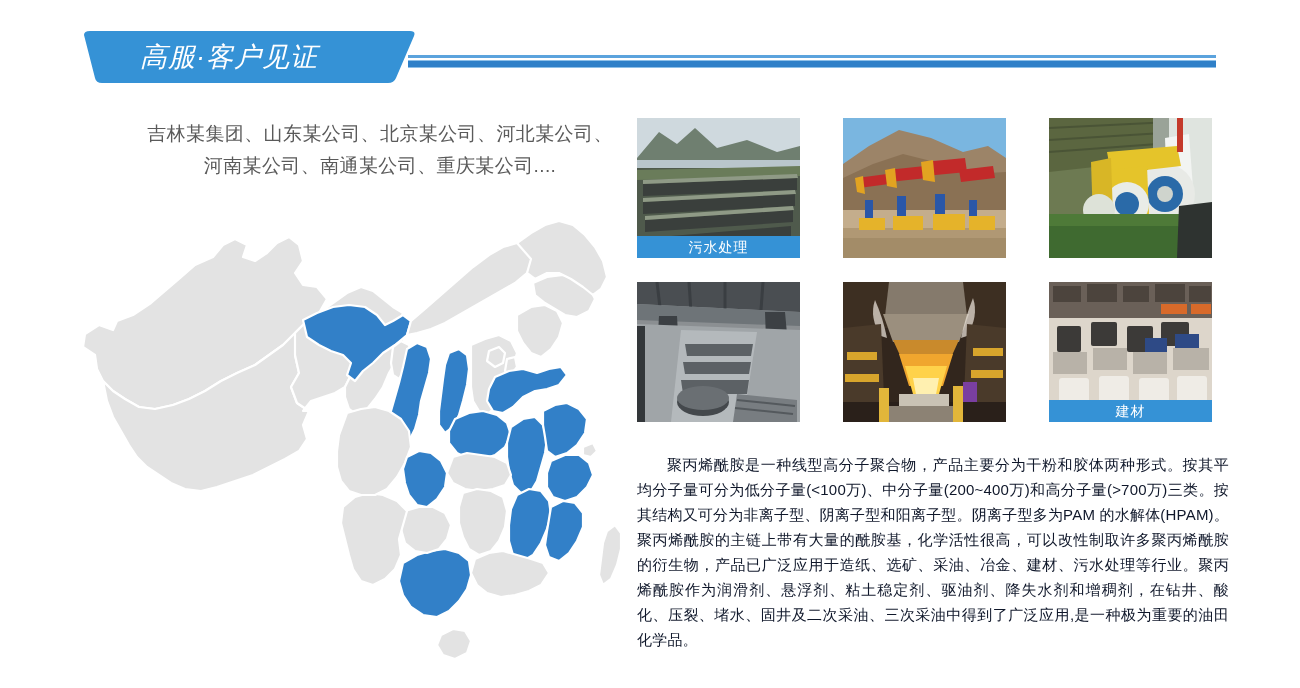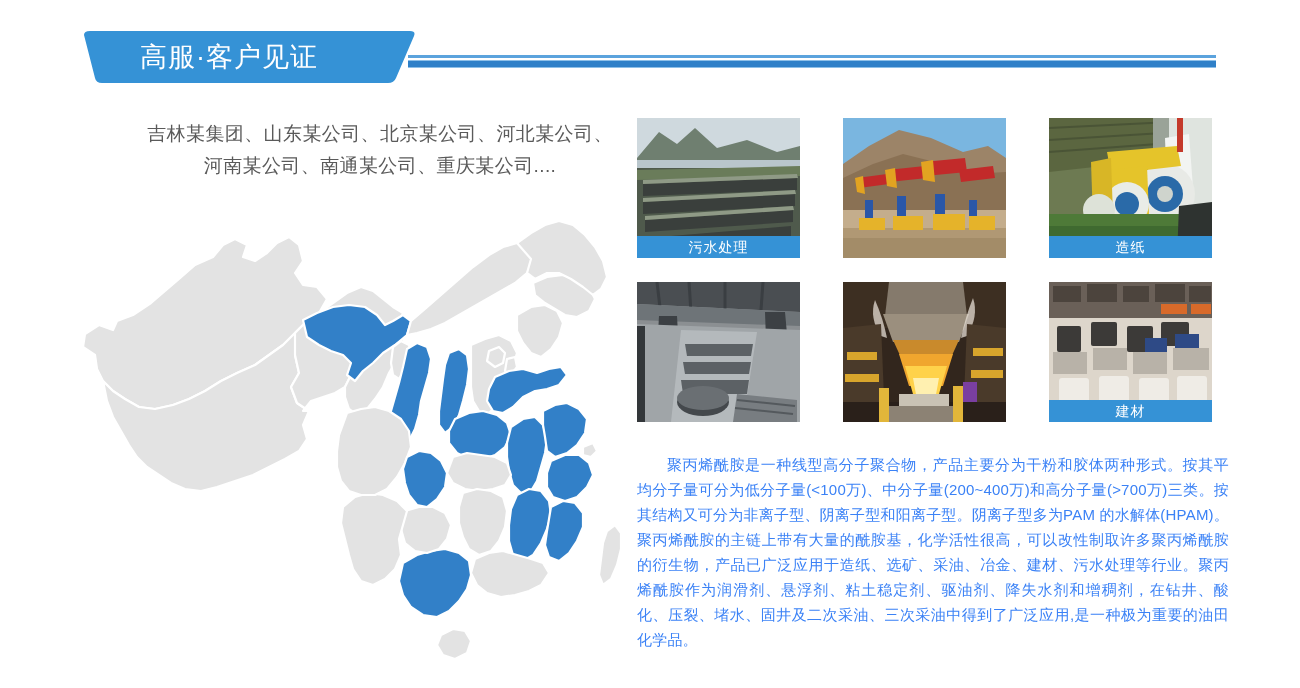--- a/index.html
+++ b/index.html
@@ -33,20 +33,21 @@
   #header-banner .banner-title {
     position: absolute;
     left: 62px;
     top: 9px;
     font-size: 27px;
     line-height: 34px;
     color: #ffffff;
     letter-spacing: 1px;
     white-space: nowrap;
     font-weight: 400;
+    font-style: italic;
   }
   #header-rules {
     position: absolute;
     left: 408px;
     top: 55px;
     width: 808px;
     height: 13px;
   }
   #header-rules .rule-thin {
     position: absolute;
@@ -130,21 +131,21 @@
   }
 
   
   #description {
     position: absolute;
     left: 637px;
     top: 452px;
     width: 592px;
     font-size: 15px;
     line-height: 25px;
-    color: #3b82f6;
+    color: #0f172a;
     text-indent: 30px;
     text-align: justify;
     letter-spacing: 0.2px;
   }
 </style>
 </head>
 <body>
 
 <div id="header-banner">
   <svg class="banner-shape" viewBox="0 0 340 52" preserveAspectRatio="none">
@@ -313,21 +314,20 @@
         <circle cx="78" cy="86" r="22" fill="#e9ece7"></circle>
         <circle cx="78" cy="86" r="12" fill="#2a6aa8"></circle>
         <path d="M42,44 L62,40 L64,98 L44,102 Z" fill="#d8b626"></path>
         <circle cx="50" cy="92" r="16" fill="#dde2d8"></circle>
         <rect x="0" y="96" width="163" height="44" fill="#4e7a38"></rect>
         <rect x="0" y="108" width="163" height="32" fill="#3f6a30"></rect>
         <path d="M130,88 L163,84 L163,140 L128,140 Z" fill="#2e3330"></path>
         <rect x="128" y="0" width="6" height="34" fill="#c4392a"></rect>
       </svg>
     </div>
-    <div class="tile-label">造纸</div>
   </div>
 
   <div class="tile">
     <div class="tile-photo">
       <svg viewBox="0 0 163 140" preserveAspectRatio="none">
         <rect x="0" y="0" width="163" height="140" fill="#8b8f92"></rect>
         <path d="M0,0 L163,0 L163,30 L0,22 Z" fill="#4a4e52"></path>
         <g stroke="#3a3e42" stroke-width="3" fill="none">
           <path d="M20,0 L24,34"></path>
             <path d="M52,0 L54,30"></path>

